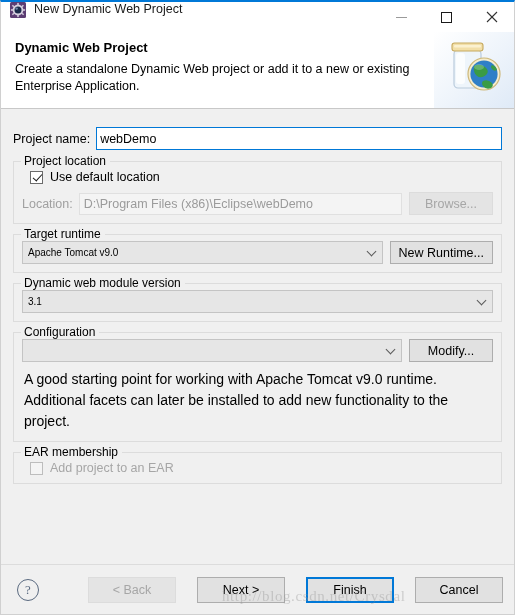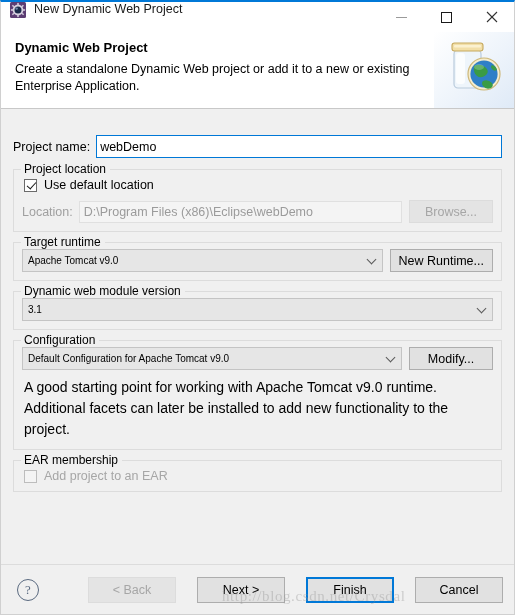--- a/index.html
+++ b/index.html
@@ -101,21 +101,21 @@
   }
   #header-art .bg {
     position: absolute; inset: 0;
     background: linear-gradient(135deg,#ffffff 0%,#eef4fb 55%,#dfeaf7 100%);
   }
 
   
   #body {
     flex: 1 1 auto;
     background: #f0f0f0;
-    padding: 23px 12px 0 12px;
+    padding: 15px 12px 0 12px;
     position: relative;
   }
 
   .row { display: flex; align-items: center; }
 
   
   #projname-row { margin: 3px 0 11px 0; }
   #projname-label { font-size: 12.5px; margin-right: 6px; white-space: nowrap; }
   #projname-input {
     flex: 1 1 auto;
@@ -140,21 +140,21 @@
     position: absolute;
     top: -8px; left: 7px;
     background: #f0f0f0;
     padding: 0 4px 0 3px;
     font-size: 12px;
     color: #000;
     white-space: nowrap;
   }
 
   
-  .cbrow { display: flex; align-items: center; margin: 2px 0 0 2px; }
+  .cbrow { display: flex; align-items: center; margin: 2px 0 0 8px; }
   .cbox {
     width: 13px; height: 13px;
     border: 1px solid #6b6b6b;
     background: #fff;
     margin-right: 7px;
     position: relative;
     flex: 0 0 auto;
   }
   .cbox.checked::after {
     content: "";
@@ -392,21 +392,20 @@
           <span>3.1</span>
           <span class="chev"></span>
         </span>
       </div>
     </div>
 
     <div class="group">
       <span class="group-title">Configuration</span>
       <div class="combo-row">
         <span class="combo">
-          <span>Default Configuration for Apache Tomcat v9.0</span>
           <span class="chev"></span>
         </span>
         <span class="btn">Modify...</span>
       </div>
       <div class="cfg-desc">A good starting point for working with Apache Tomcat v9.0 runtime. Additional facets can later be installed to add new functionality to the project.</div>
     </div>
 
     <div class="group">
       <span class="group-title">EAR membership</span>
       <div class="cbrow">

